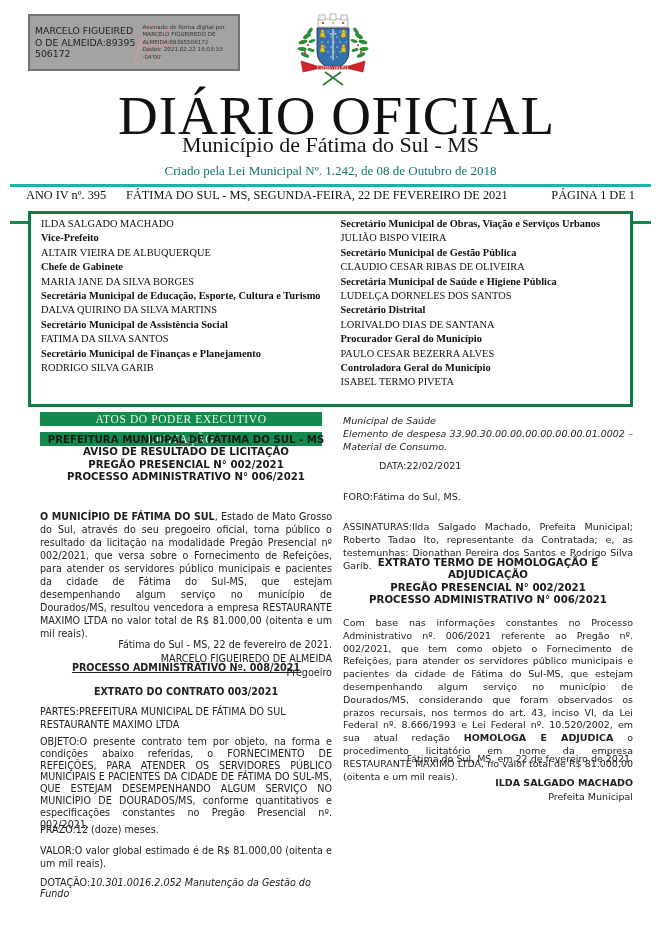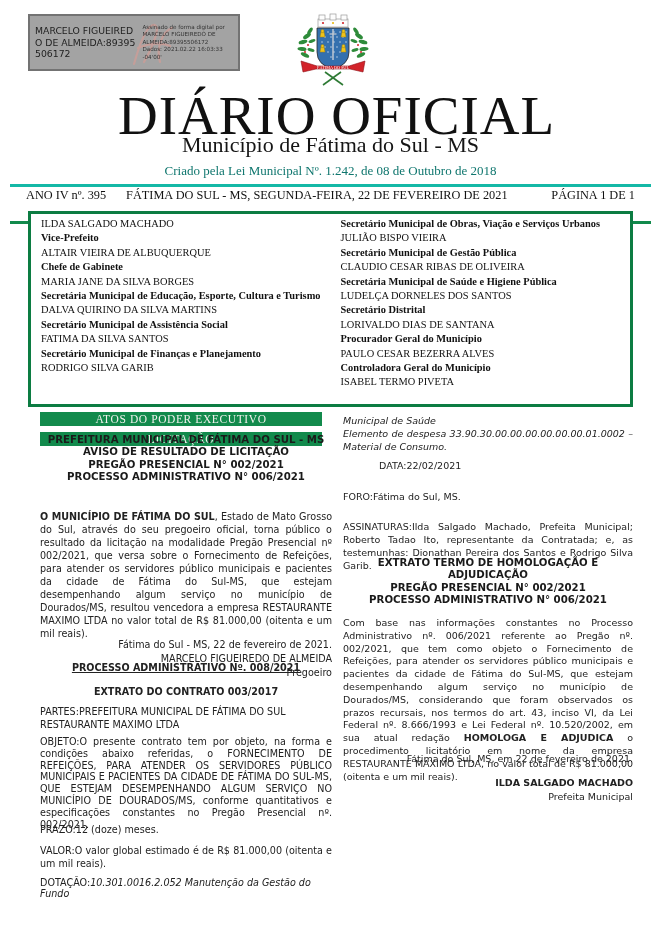--- a/index.html
+++ b/index.html
@@ -240,21 +240,21 @@
     <span class="b">O MUNICÍPIO DE FÁTIMA DO SUL</span><span>, Estado de Mato Grosso do Sul, através do seu pregoeiro oficial, torna público o resultado da licitação na modalidade Pregão Presencial nº 002/2021, que versa sobre o Fornecimento de Refeições, para atender os servidores público municipais e pacientes da cidade de Fátima do Sul-MS, que estejam desempenhando algum serviço no município de Dourados/MS, resultou vencedora a empresa RESTAURANTE MAXIMO LTDA no valor total de R$ 81.000,00 (oitenta e um mil reais).</span>
   </div>
 
   <div class="rgt abs" style="top:226px;">
     <div>Fátima do Sul - MS, 22 de fevereiro de 2021.</div>
     <div>MARCELO FIGUEIREDO DE ALMEIDA</div>
     <div>Pregoeiro</div>
   </div>
 
   <div class="ctr b u abs" style="top:250px;">PROCESSO ADMINISTRATIVO Nº. 008/2021</div>
-  <div class="ctr b abs" style="top:274px;">EXTRATO DO CONTRATO 003/2017</div>
+  <div class="ctr b abs" style="top:274px;">EXTRATO DO CONTRATO 003/2021</div>
 
   <div class="partes abs" style="top:294px;">
     <div>PARTES:PREFEITURA MUNICIPAL DE FÁTIMA DO SUL</div>
     <div>RESTAURANTE MAXIMO LTDA</div>
   </div>
 
   <div class="objeto abs" style="top:324px;">OBJETO:O presente contrato tem por objeto, na forma e condições abaixo referidas, o FORNECIMENTO DE REFEIÇÕES, PARA ATENDER OS SERVIDORES PÚBLICO MUNICIPAIS E PACIENTES DA CIDADE DE FÁTIMA DO SUL-MS, QUE ESTEJAM DESEMPENHANDO ALGUM SERVIÇO NO MUNICÍPIO DE DOURADOS/MS, conforme quantitativos e especificações constantes no Pregão Presencial nº. 002/2021.</div>
   <div class="abs" style="top:412px;">PRAZO:12 (doze) meses.</div>
   <div class="just abs" style="top:432px;">VALOR:O valor global estimado é de R$ 81.000,00 (oitenta e um mil reais).</div>
 

